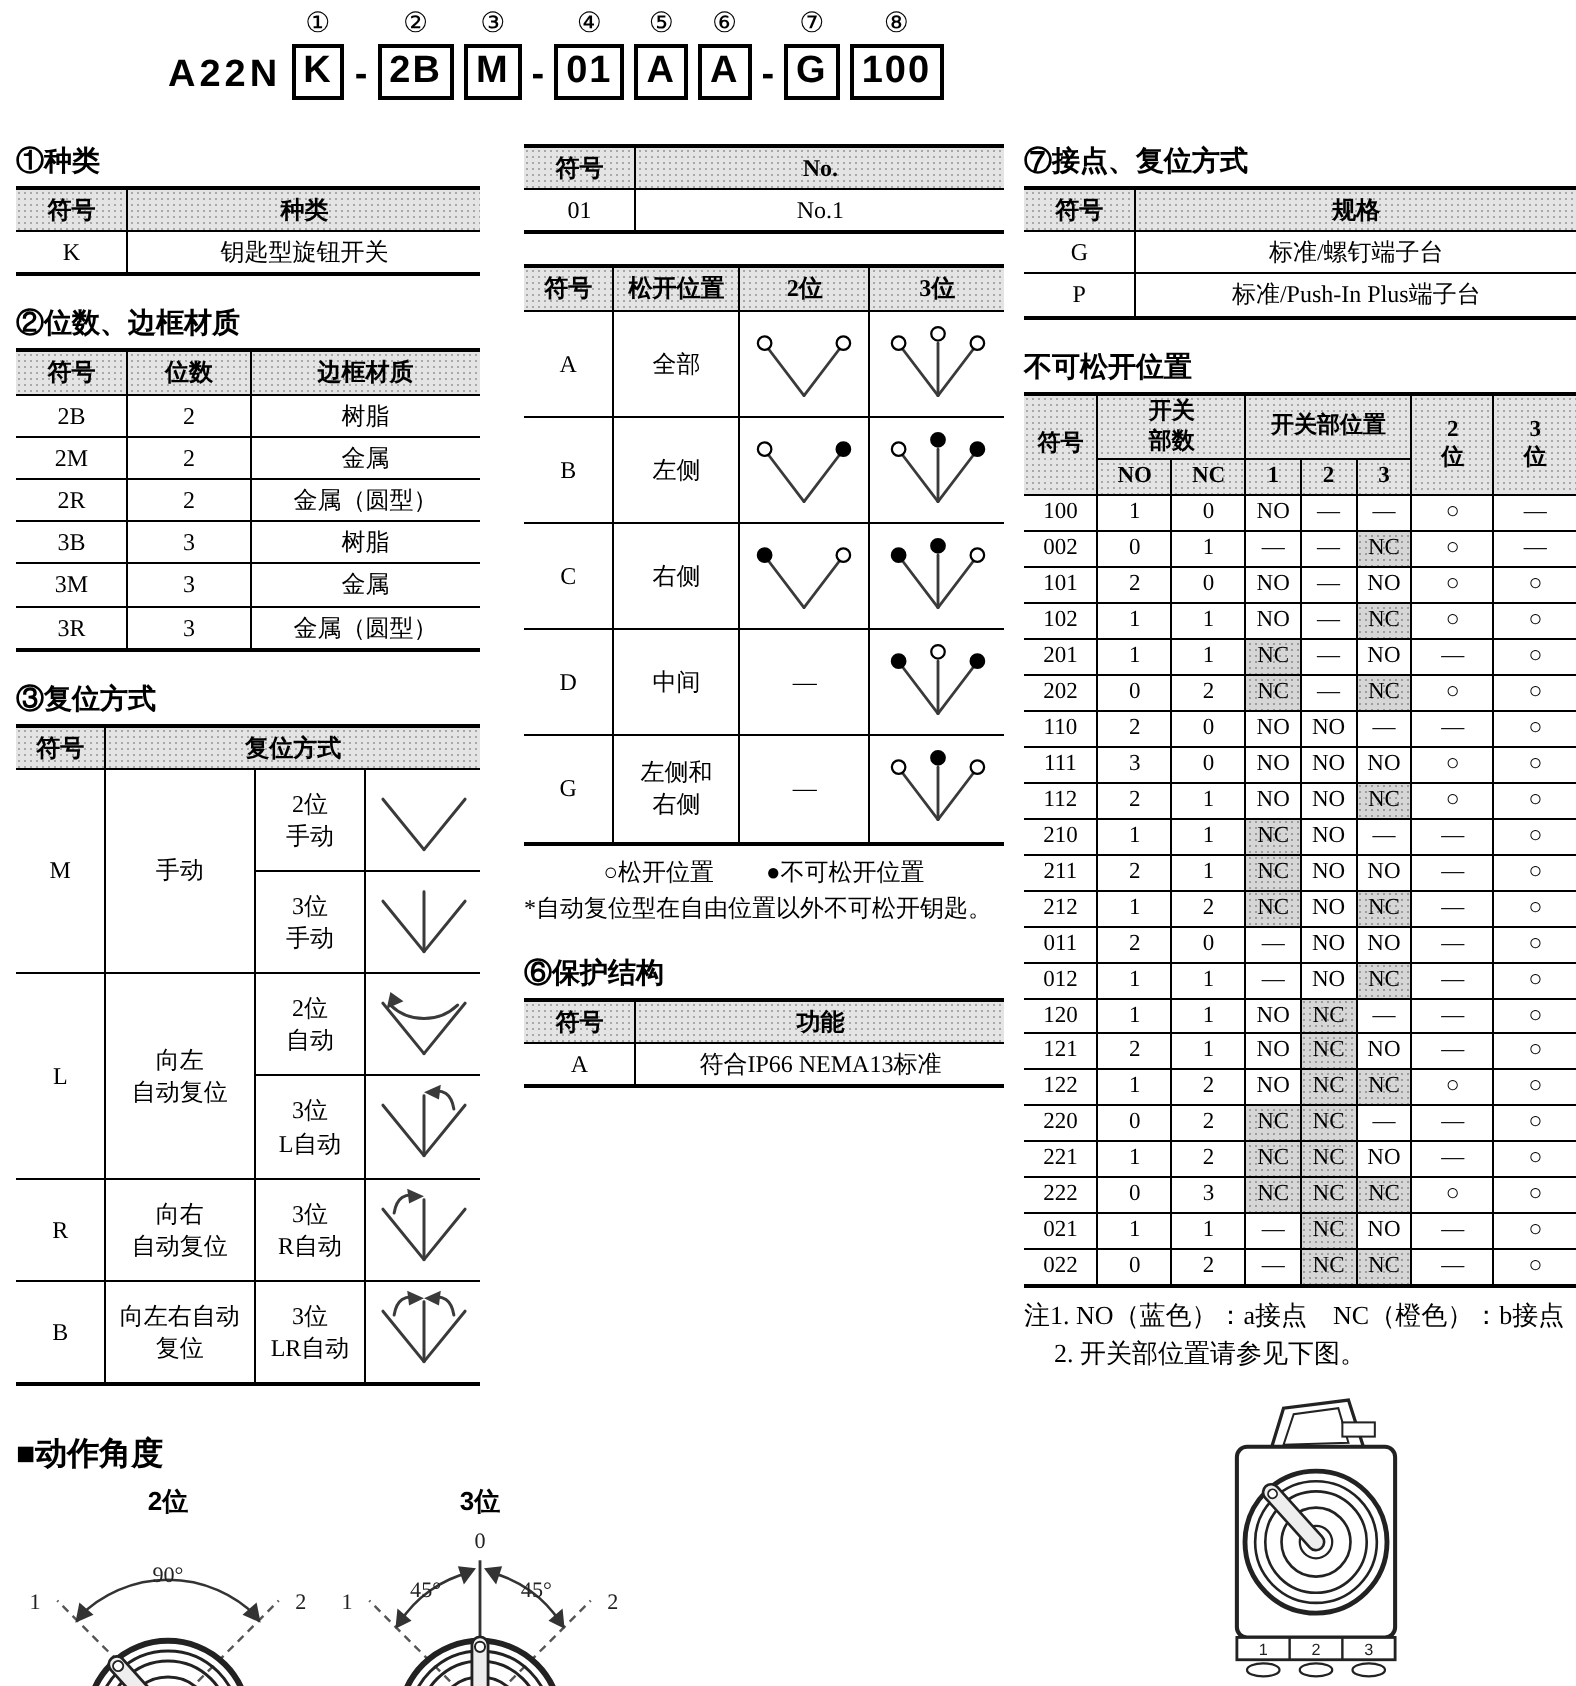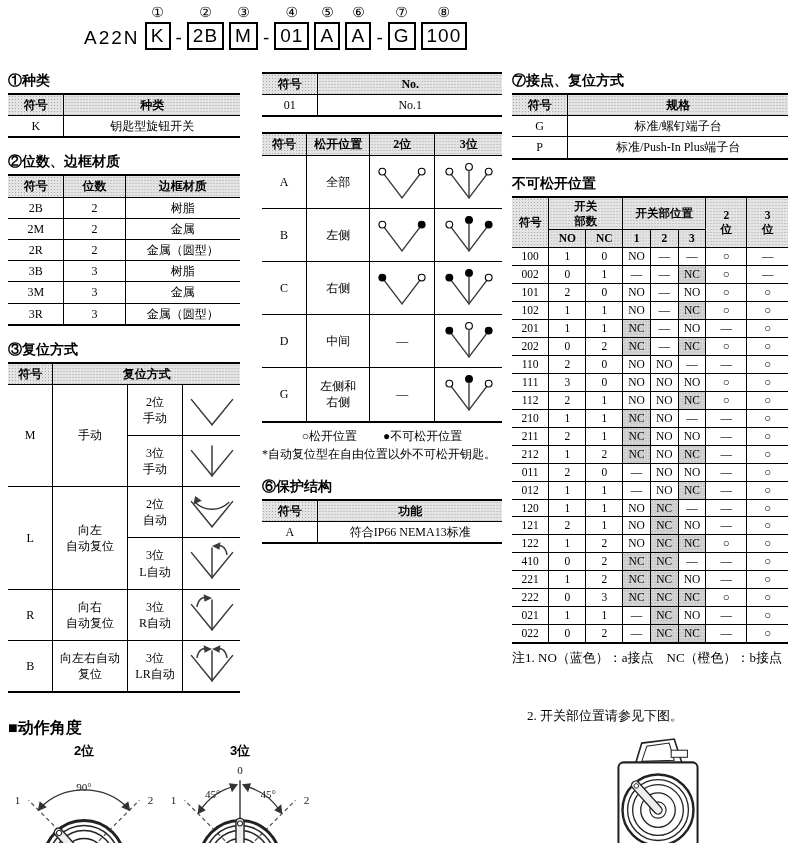--- a/index.html
+++ b/index.html
@@ -3,21 +3,21 @@
 <meta charset="utf-8">
 <style>
   html,body{margin:0;padding:0;background:#fff;}
   .page{position:relative;width:788px;height:843px;background:#fff;color:#000;
         font-family:"Liberation Serif",serif;overflow:hidden;}
 
   
   .model{position:absolute;left:84px;top:4px;display:flex;align-items:flex-end;gap:5px;}
   .mseg{display:flex;flex-direction:column;align-items:center;}
   .mmark{height:18px;font-size:14px;line-height:18px;font-family:"Liberation Serif",serif;}
-  .mtext{font-family:"Liberation Sans",sans-serif;font-weight:normal;font-size:19px;
+  .mtext{font-family:"Liberation Sans",sans-serif;font-weight:bold;font-size:19px;
          line-height:24px;height:24px;letter-spacing:2px;}
   .mbox{border:2px solid #000;padding:0 4px;min-width:14px;text-align:center;letter-spacing:1px;}
   .mdash{letter-spacing:0;}
 
   
   .col{position:absolute;top:72px;}
   .col-left{left:8px;width:232px;}
   .col-mid{left:262px;width:240px;}
   .col-right{left:512px;width:276px;}
   .section{margin-bottom:15px;}
@@ -37,21 +37,21 @@
       background-image:radial-gradient(#a8a8a8 22%,transparent 24%);background-size:3px 3px;}
   .t td.nc{background-color:#d6d6d6;
       background-image:radial-gradient(#9c9c9c 22%,transparent 24%);background-size:3px 3px;}
   .t td.diag{padding:1px 0;}
   table.big{font-size:11.5px;}
   .big th,.big td{padding:1px 0;line-height:1.3;}
 
   .legend{display:flex;justify-content:center;gap:26px;font-size:12px;margin:5px 0 1px 0;}
   .footnote{font-size:12px;margin:1px 0 0 0;}
   .notes{font-size:13px;line-height:1.45;margin-top:5px;}
-  .notes .n2{margin-left:15px;margin-top:39px;}
+  .notes .n2{margin-left:15px;}
 
   
   .dials{display:flex;gap:4px;margin-top:6px;width:320px;}
   .dial{display:flex;flex-direction:column;align-items:center;}
   .dial-label{font-family:"Liberation Sans",sans-serif;font-weight:bold;font-size:13px;}
   svg text.at{font-family:"Liberation Serif",serif;font-size:11px;fill:#222;text-anchor:middle;}
   svg text.tt{font-family:"Liberation Sans",sans-serif;font-size:8px;fill:#222;text-anchor:middle;}
 
   .product{margin-top:10px;margin-left:100px;}
 </style>
@@ -695,21 +695,21 @@
               <td>122</td>
               <td>1</td>
               <td>2</td>
               <td>NO</td>
               <td class="nc">NC</td>
               <td class="nc">NC</td>
               <td>○</td>
               <td>○</td>
             </tr>
             <tr>
-              <td>410</td>
+              <td>220</td>
               <td>0</td>
               <td>2</td>
               <td class="nc">NC</td>
               <td class="nc">NC</td>
               <td>—</td>
               <td>—</td>
               <td>○</td>
             </tr>
             <tr>
               <td>221</td>

